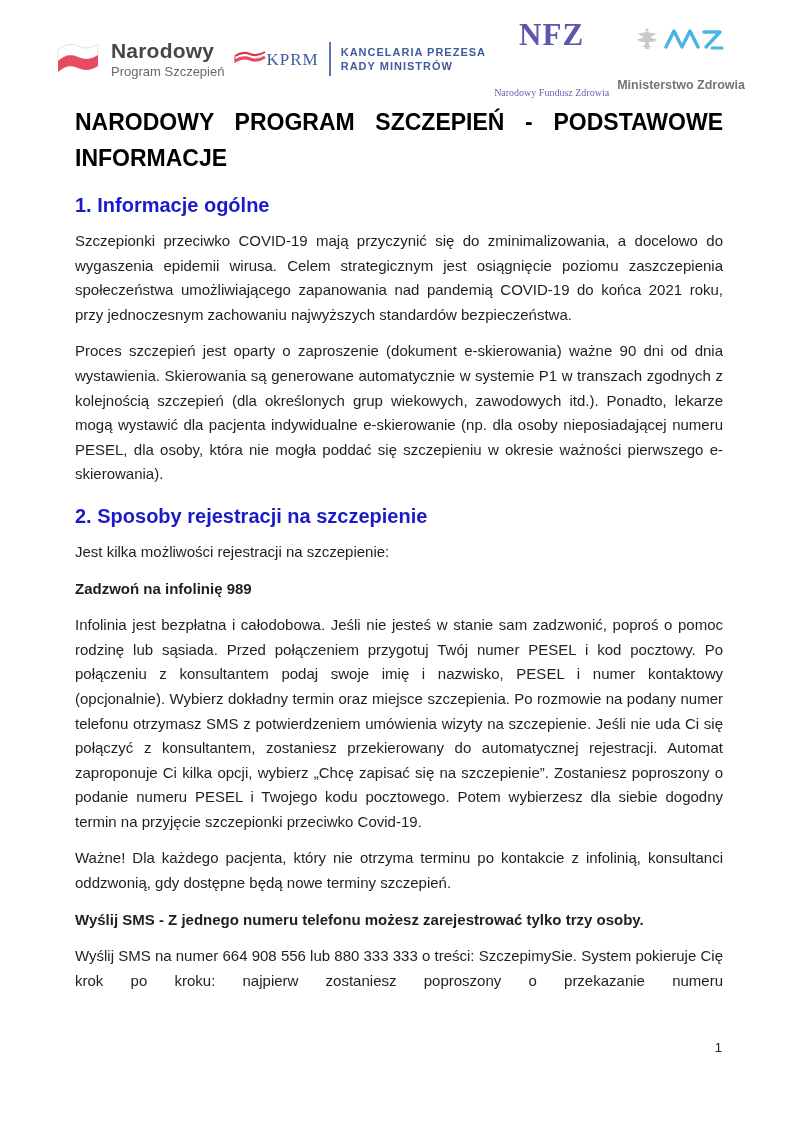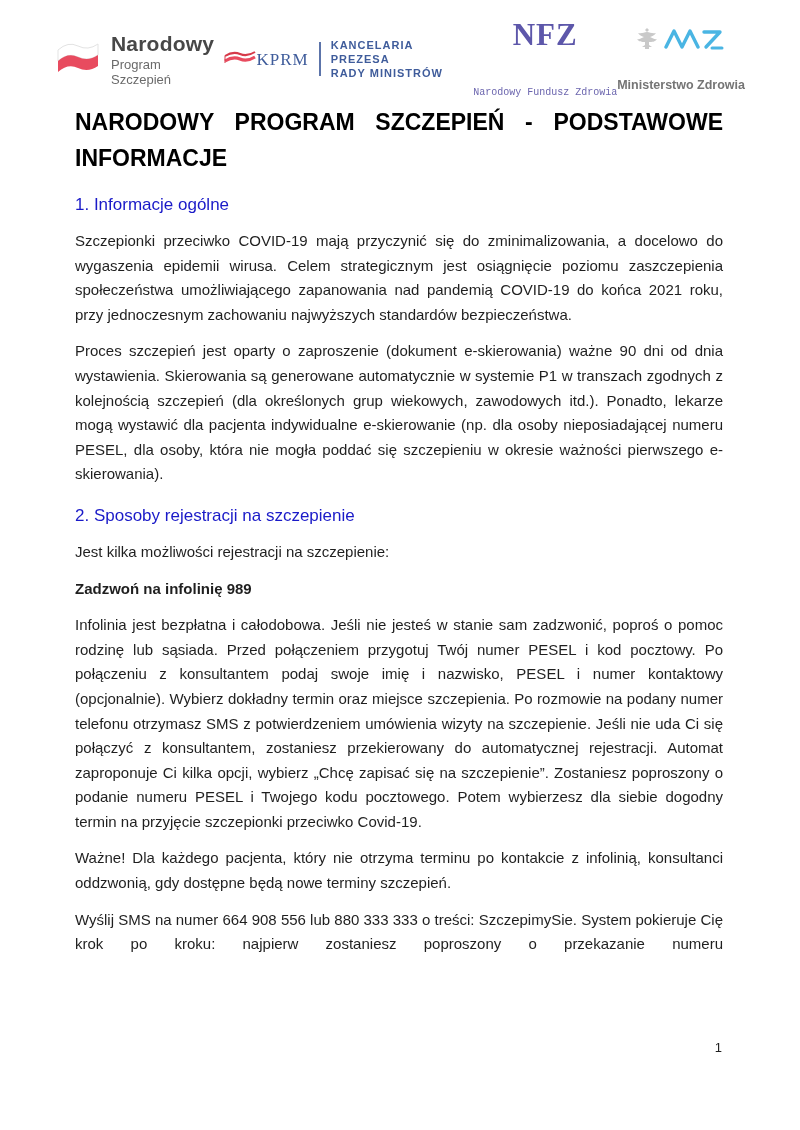--- a/index.html
+++ b/index.html
@@ -40,21 +40,21 @@
   .kprm-divider { width: 2px; height: 34px; background: #3f5c9b; opacity: .85; }
   .kprm-text { font-size: 11px; font-weight: bold; color: #3f5c9b; letter-spacing: 1px; line-height: 14px; }
 
   
   .nfz { flex-direction: column; align-items: center; }
   .nfz-abbr {
     font-family: "Liberation Serif", serif;
     font-weight: bold; font-size: 31px; line-height: 30px; color: #5d57aa; letter-spacing: 1px;
   }
   .nfz-caption {
-    font-family: Liberation Mono, monospace;
+    font-family: Liberation Serif, serif;
     font-size: 10px; color: #6b65ae; margin-top: 18px; white-space: nowrap;
   }
 
   
   .mz { flex-direction: column; align-items: center; font-weight: bold; }
   .mz-top { display: flex; align-items: center; gap: 6px; }
   .mz-caption { font-size: 12.5px; color: #757575; margin-top: 3px; white-space: nowrap; }
 
   
   .content { padding: 16px 77px 0 75px; }
@@ -68,23 +68,23 @@
     margin-bottom: 14px;
   }
   .content p {
     font-size: 15px;
     line-height: 24.6px;
     text-align: justify;
     margin-bottom: 12px;
   }
   h2.section-heading {
     color: #1a1ac8;
-    font-size: 17px;
+    font-size: 20px;
     line-height: 24px;
-    font-weight: normal;
+    font-weight: bold;
     margin: 17px 0 12px 0;
   }
   p.sub-heading { font-weight: bold; text-align: left; }
   ul.bullets {
     list-style: none;
     margin: 0 0 12px 30px;
     padding: 0;
   }
   ul.bullets li {
     font-size: 15px;
@@ -184,19 +184,20 @@
 
     <h2 class="section-heading">2. Sposoby rejestracji na szczepienie</h2>
     <p>Jest kilka możliwości rejestracji na szczepienie:</p>
 
 
     <p class="sub-heading">Zadzwoń na infolinię 989</p>
     <p>Infolinia jest bezpłatna i całodobowa. Jeśli nie jesteś w stanie sam zadzwonić, poproś o pomoc rodzinę lub sąsiada. Przed połączeniem przygotuj Twój numer PESEL i kod pocztowy. Po połączeniu z konsultantem podaj swoje imię i nazwisko, PESEL i numer kontaktowy (opcjonalnie). Wybierz dokładny termin oraz miejsce szczepienia. Po rozmowie na podany numer telefonu otrzymasz SMS z potwierdzeniem umówienia wizyty na szczepienie. Jeśli nie uda Ci się połączyć z konsultantem, zostaniesz przekierowany do automatycznej rejestracji. Automat zaproponuje Ci kilka opcji, wybierz „Chcę zapisać się na szczepienie”. Zostaniesz poproszony o podanie numeru PESEL i Twojego kodu pocztowego. Potem wybierzesz dla siebie dogodny termin na przyjęcie szczepionki przeciwko Covid-19.</p>
 
     <p>Ważne! Dla każdego pacjenta, który nie otrzyma terminu po kontakcie z infolinią, konsultanci oddzwonią, gdy dostępne będą nowe terminy szczepień.</p>
 
+    <p class="sub-heading">Wyślij SMS - Z jednego numeru telefonu możesz zarejestrować tylko trzy osoby.</p>
     <p class="cut-paragraph">Wyślij SMS na numer 664 908 556 lub 880 333 333 o treści: SzczepimySie. System pokieruje Cię krok po kroku: najpierw zostaniesz poproszony o przekazanie numeru</p>
 
   </div>
 
   <div class="page-number">1</div>
 
 </div>
 
 </body></html>

